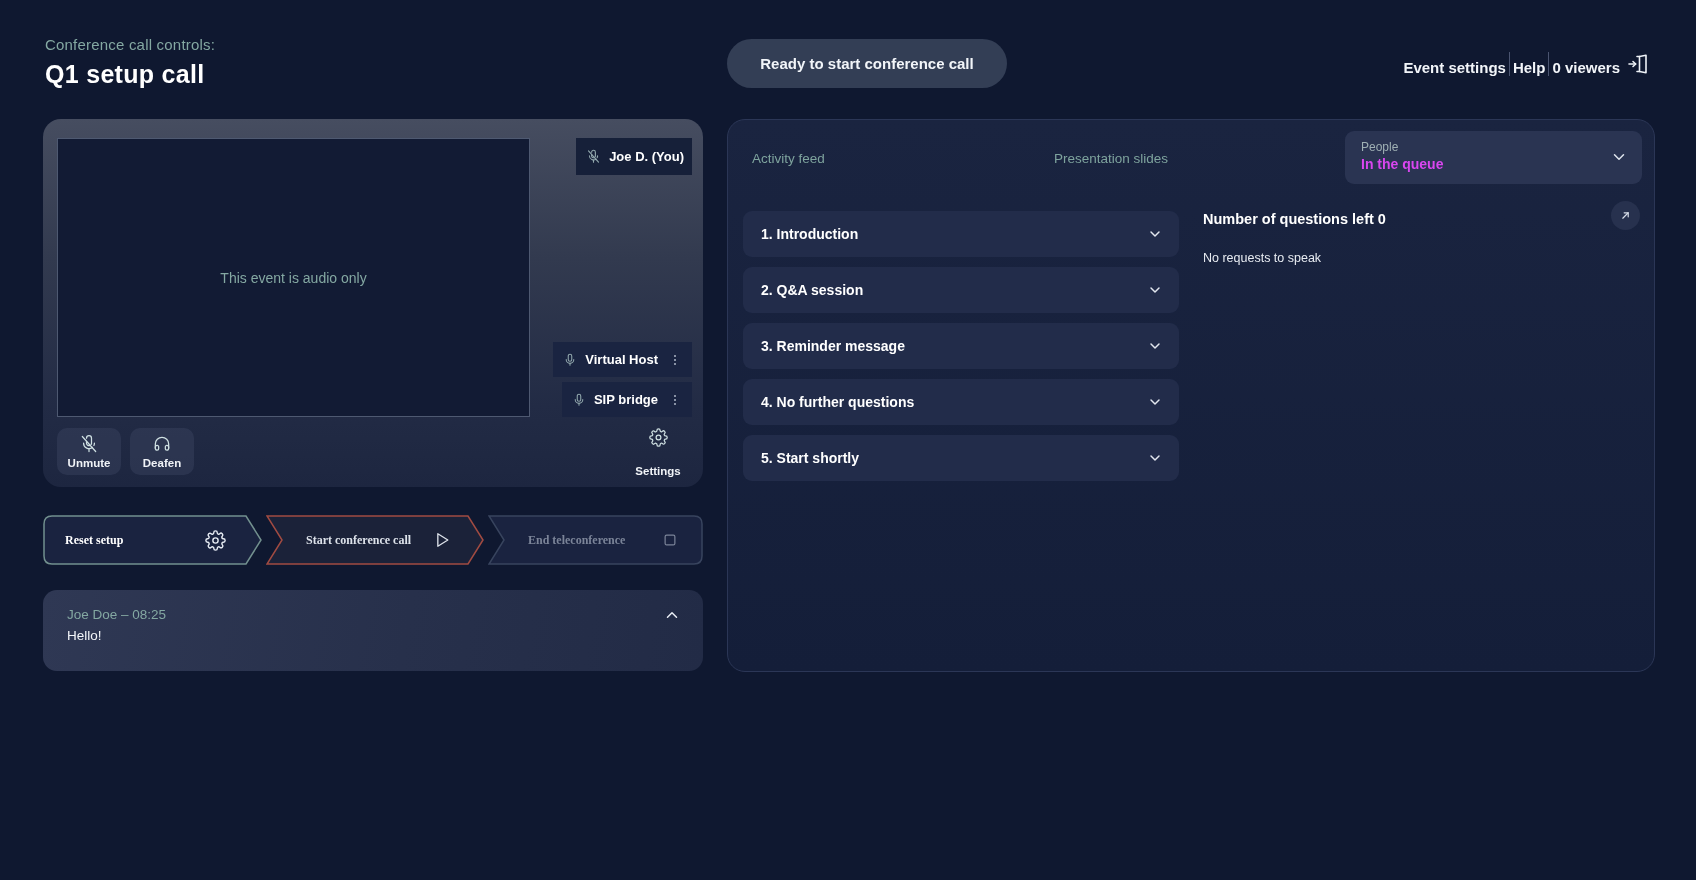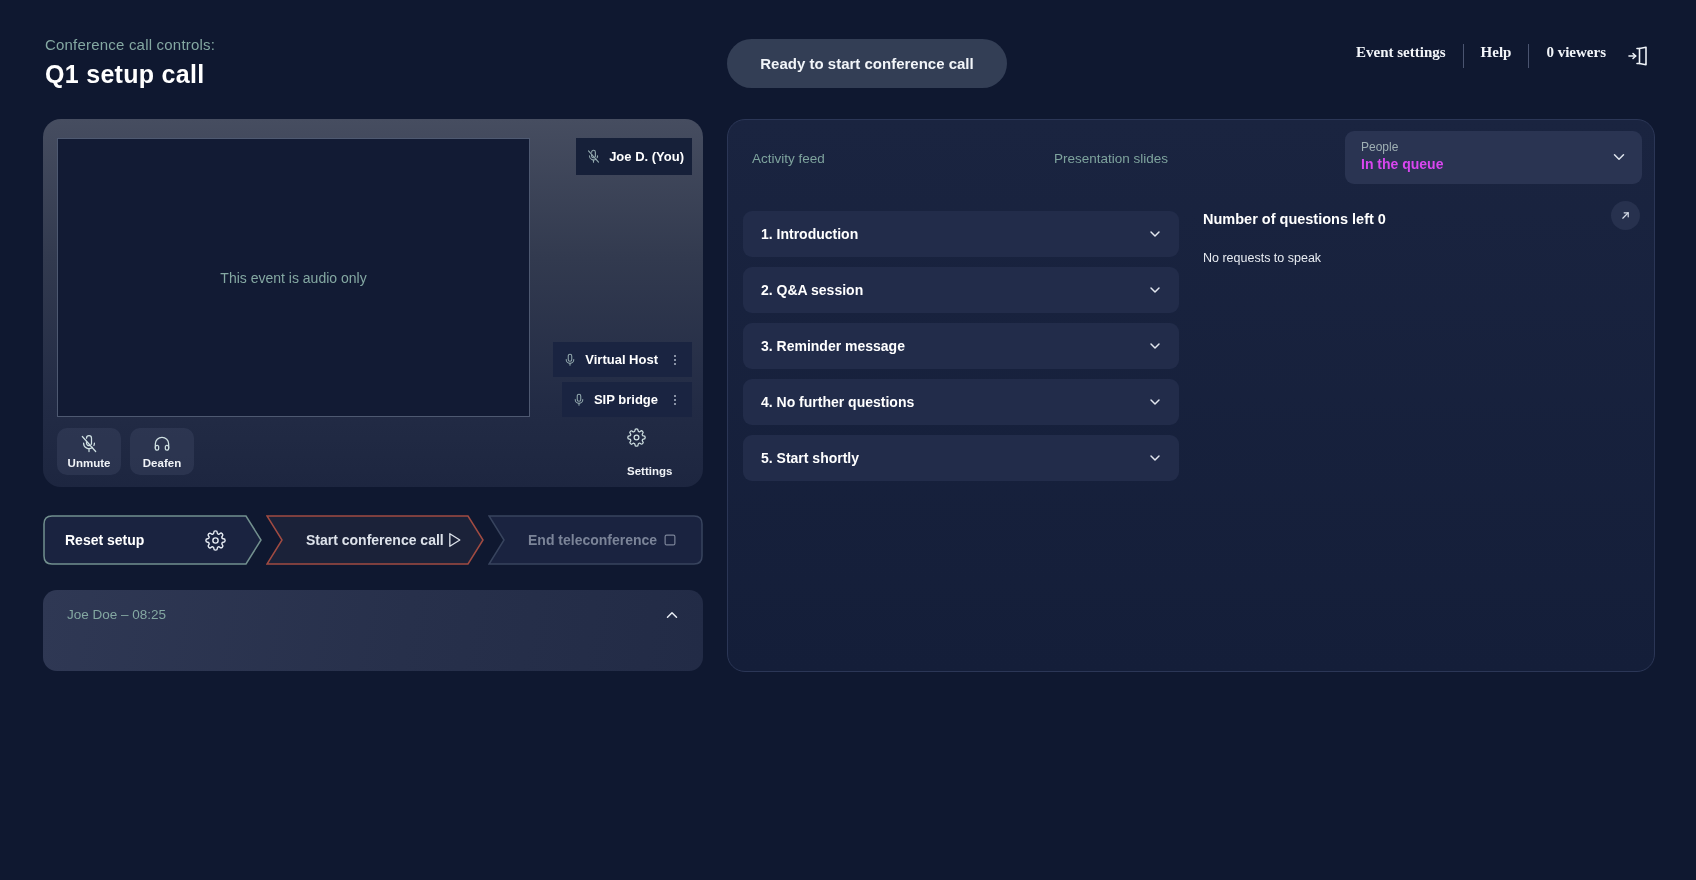--- a/index.html
+++ b/index.html
@@ -11,21 +11,21 @@
   svg{display:block}
   
   .hdr-left{position:absolute;left:45px;top:36px;}
   .hdr-sub{color:#84a8a2;font-size:15px;letter-spacing:.2px;}
   .hdr-title{color:#fff;font-size:25px;font-weight:700;margin-top:7px;letter-spacing:.3px;}
   .status-pill{
     position:absolute;left:727px;top:39px;height:49px;min-width:280px;
     background:#333e55;border-radius:25px;display:flex;align-items:center;justify-content:center;
     padding:0 30px;font-size:15px;font-weight:600;color:#f2f5f9;box-sizing:border-box;
   }
-  .top-nav{position:absolute;right:46px;top:44px;display:flex;align-items:flex-start;gap:17px;height:32px;font-family:Liberation Serif, serif;}
+  .top-nav{position:absolute;right:46px;top:44px;display:flex;align-items:flex-end;gap:3px;height:32px;}
   .top-nav .nav-link{font-size:15px;font-weight:600;color:#f2f5f9;cursor:pointer;white-space:nowrap;}
   .top-nav .vdiv{width:1px;height:24px;background:#4a5470;}
   .exit-btn{color:#eef2f7;cursor:pointer;margin-left:3px;display:flex;align-items:center;}
 
   
   .stage-card{
     position:absolute;left:43px;top:119px;width:660px;height:368px;border-radius:18px;
     background:linear-gradient(180deg,#464d60 0%,#323a4f 38%,#222b45 78%,#1d2640 100%);
     box-sizing:border-box;
   }
@@ -49,34 +49,34 @@
   .kebab{color:#aeb6c6;cursor:pointer;flex:0 0 auto;display:flex;padding:2px;}
   .stage-controls{position:absolute;left:14px;bottom:12px;display:flex;gap:9px;}
   .ctl-btn{
     width:64px;height:47px;border-radius:10px;background:rgba(62,72,100,.42);
     display:flex;flex-direction:column;align-items:center;justify-content:center;gap:3px;
     color:#cfe0e2;cursor:pointer;
   }
   .ctl-btn .ctl-label{font-size:11.5px;color:#f0f3f7;font-weight:600;}
   .settings-ctl{
     position:absolute;right:14px;bottom:10px;width:62px;height:50px;border-radius:10px;
-    display:flex;flex-direction:column;align-items:flex-start;justify-content:center;gap:18px;
+    display:flex;flex-direction:column;align-items:center;justify-content:center;gap:18px;
     color:#cfe0e2;cursor:pointer;
   }
   .settings-ctl .ctl-label{font-size:11.5px;color:#f0f3f7;font-weight:600;}
 
   
   .flow-row{position:absolute;left:43px;top:515px;width:660px;height:50px;}
   .flow-btn{position:absolute;top:0;height:50px;cursor:pointer;}
   .flow-btn .shape{position:absolute;inset:0;}
   .flow-btn .fb-content{
     position:absolute;inset:0;display:flex;align-items:center;justify-content:space-between;
     box-sizing:border-box;
   }
-  .fb-label{font-size:14px;font-weight:600;white-space:nowrap;}
+  .fb-label{font-size:12px;font-weight:600;white-space:nowrap;font-family:Liberation Serif, serif;}
   .fb1{left:0;width:219px;}
   .fb1 .fb-content{padding:0 36px 0 22px;color:#fff;}
   .fb2{left:223px;width:218px;}
   .fb2 .fb-content{padding:0 32px 0 40px;color:#dde2ea;}
   .fb3{left:445px;width:215px;text-align:center;}
   .fb3 .fb-content{padding:0 24px 0 40px;color:#7b8498;}
   .fb-icon{display:flex;flex:0 0 auto;}
 
   
   .chat-card{
@@ -291,20 +291,21 @@
           <svg width="18" height="18" viewBox="0 0 24 24" fill="none" stroke="#7b8498" stroke-width="1.6">
             <rect x="5.5" y="5.5" width="13" height="13" rx="2"></rect>
           </svg>
         </span>
       </div>
     </div>
   </div>
 
   <div class="chat-card">
     <div class="chat-author">Joe Doe – 08:25</div>
+    <div class="chat-msg">Hello!</div>
     <span class="chat-collapse">
       <span>
         <svg width="18" height="18" viewBox="0 0 24 24" fill="none" stroke="currentColor" stroke-width="2" stroke-linecap="round" stroke-linejoin="round">
           <path d="M6 15 L12 9 L18 15"></path>
         </svg>
       </span>
     </span>
   </div>
 
   <div class="right-panel">

